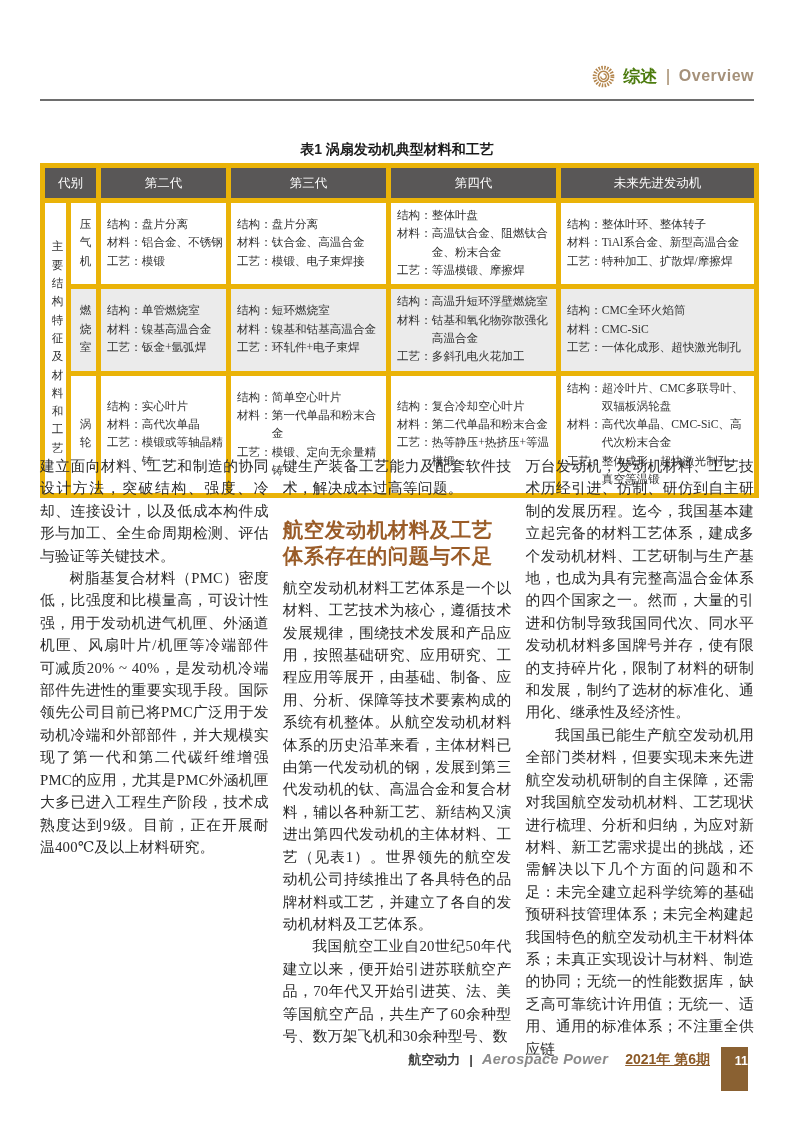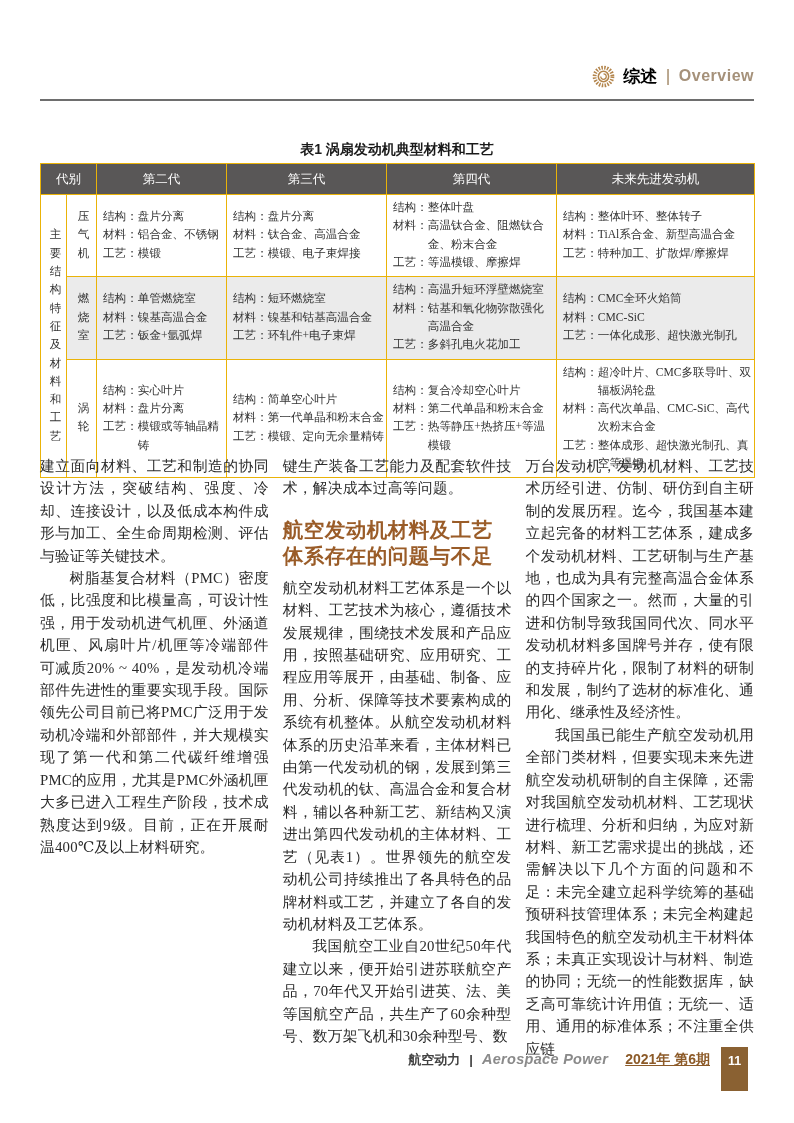--- a/index.html
+++ b/index.html
@@ -4,34 +4,34 @@
 <style>
   html,body{margin:0;padding:0;background:#ffffff;}
   .page{position:relative;width:794px;height:1123px;background:#ffffff;overflow:hidden;
         font-family:"Liberation Serif","DejaVu Serif",serif;color:#2b2b2b;}
 
   
   .header{position:absolute;top:62px;left:40px;right:40px;}
   .header-row{display:flex;justify-content:flex-end;align-items:center;gap:8px;height:28px;}
   .logo{width:23px;height:23px;flex:0 0 auto;}
   .section-cn{font-family:"Liberation Sans","DejaVu Sans",sans-serif;font-weight:bold;
-              font-size:17px;color:#000000;}
+              font-size:17px;color:#4d7c0f;}
   .section-sep{color:#8a6a42;font-weight:bold;font-size:16px;margin:0 1px;}
   .section-en{font-family:"Liberation Sans","DejaVu Sans",sans-serif;font-weight:bold;
               font-size:16px;color:#a5917a;letter-spacing:0.5px;}
   .header-rule{height:2px;background:#6e6e6e;margin-top:9px;}
 
   
   .table-title{position:absolute;top:141px;left:0;width:100%;text-align:center;
                font-family:"Liberation Sans","DejaVu Sans",sans-serif;
                font-weight:bold;font-size:14px;color:#1a1a1a;}
   .tbl-wrap{position:absolute;top:163px;left:40px;width:714px;}
   table.materials{border-collapse:collapse;width:714px;table-layout:fixed;
                   font-size:11.6px;color:#333;}
-  table.materials th,table.materials td{border:1px solid #eab308;margin-left:33px;}
+  table.materials th,table.materials td{border:5px solid #eab308;margin-left:33px;}
   table.materials thead th{background:#595757;color:#ffffff;height:28px;
       font-family:"Liberation Sans","DejaVu Sans",sans-serif;font-weight:500;
       font-size:12.5px;text-align:center;}
   table.materials td{vertical-align:middle;padding:4px 2px 4px 6px;line-height:1.58;}
   td.side,td.comp{white-space:pre-line;text-align:center;padding:4px 1px;line-height:1.5;}
   tr.shaded td{background:#ebebeb;}
   .cl{padding-left:3em;text-indent:-3em;}
 
   
   .article{position:absolute;top:455px;left:40px;width:714px;display:flex;gap:14px;}
@@ -46,21 +46,21 @@
            text-align:left;margin:17px 0 7px 0;}
 
   
   .footer{position:absolute;top:1051px;right:84px;display:flex;align-items:baseline;gap:9px;
           font-family:"Liberation Sans","DejaVu Sans",sans-serif;font-weight:bold;}
   .journal-cn{font-size:13px;color:#414141;}
   .footer-sep{font-size:13px;color:#414141;}
   .journal-en{font-size:14.5px;color:#8a8a8a;font-style:italic;letter-spacing:0.3px;}
   .issue{font-size:14px;color:#8c5a28;margin-left:8px;text-decoration:underline;}
   .page-badge{position:absolute;top:1047px;right:46px;width:27px;height:44px;
-              background:#8a6132;color:#ffffff;text-align:center;
+              background:#8a6132;color:#ffffff;text-align:right;
               font-family:"Liberation Sans","DejaVu Sans",sans-serif;
               font-weight:bold;font-size:12.5px;padding-top:7px;box-sizing:border-box;}
 </style>
 </head>
 <body>
 
 <div class="page">
 
   <div class="header">
     <div class="header-row">
@@ -158,21 +158,21 @@
               <div class="cl">结构：CMC全环火焰筒</div>
               <div class="cl">材料：CMC-SiC</div>
               <div class="cl">工艺：一体化成形、超快激光制孔</div>
             </td>
           </tr>
           <tr>
             <td class="comp">涡
 轮</td>
             <td>
               <div class="cl">结构：实心叶片</div>
-              <div class="cl">材料：盘片分离</div>
+              <div class="cl">材料：高代次单晶</div>
               <div class="cl">工艺：模锻或等轴晶精铸</div>
             </td>
             <td>
               <div class="cl">结构：简单空心叶片</div>
               <div class="cl">材料：第一代单晶和粉末合金</div>
               <div class="cl">工艺：模锻、定向无余量精铸</div>
             </td>
             <td>
               <div class="cl">结构：复合冷却空心叶片</div>
               <div class="cl">材料：第二代单晶和粉末合金</div>

